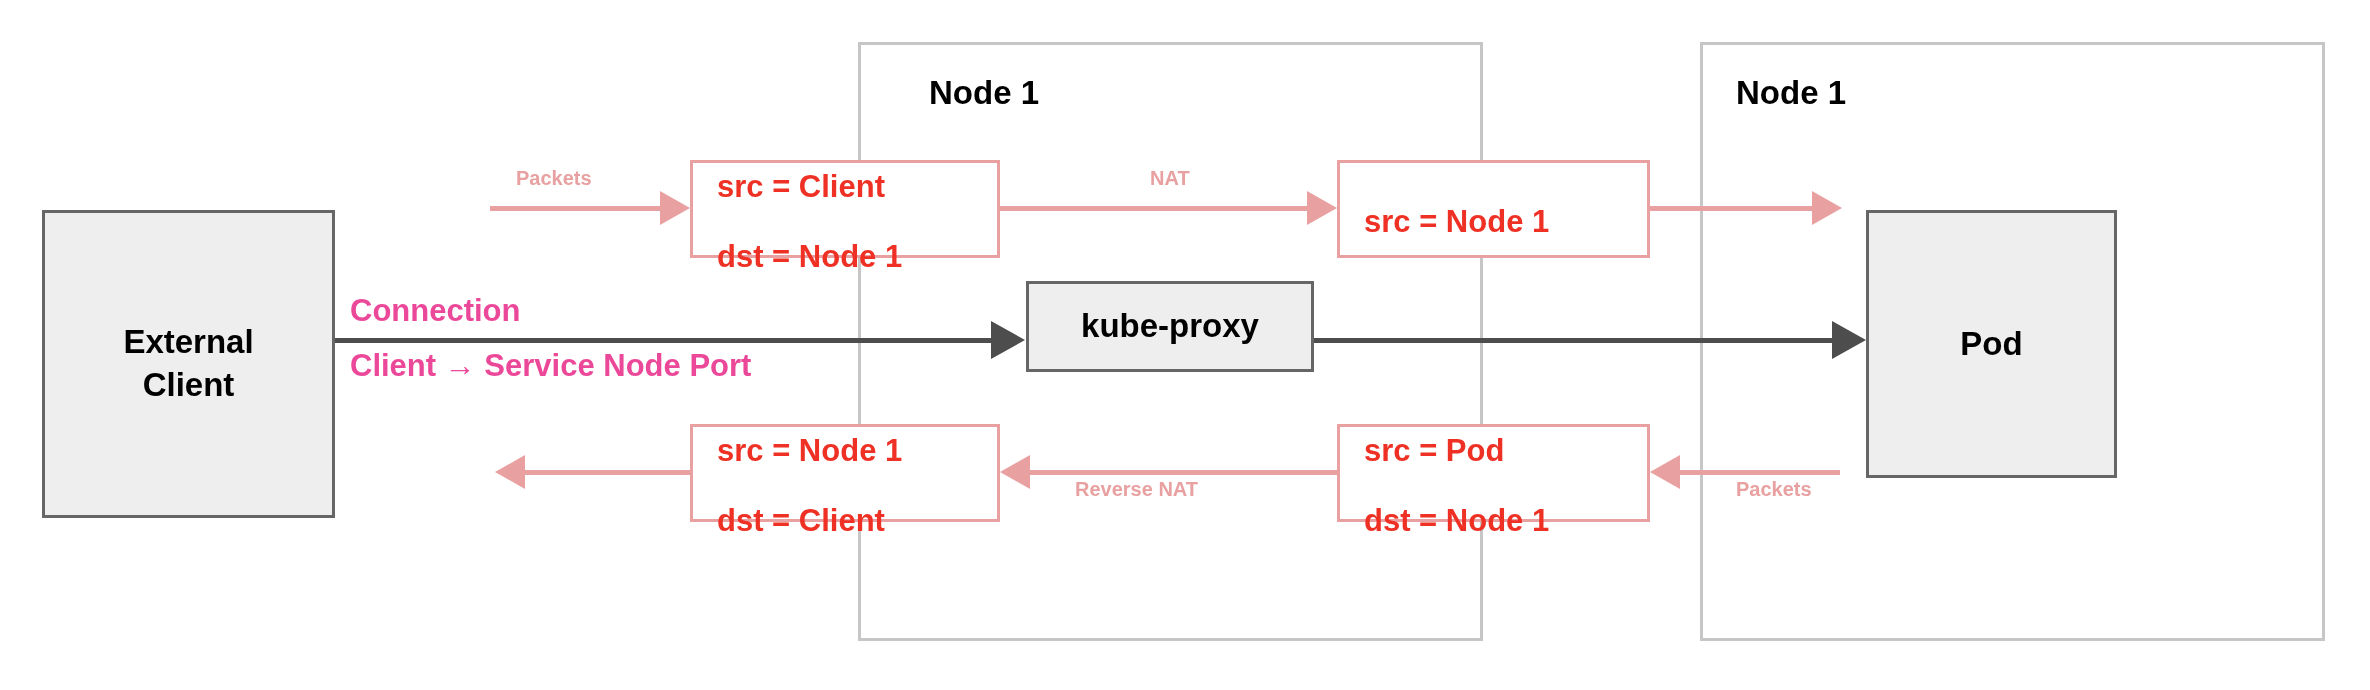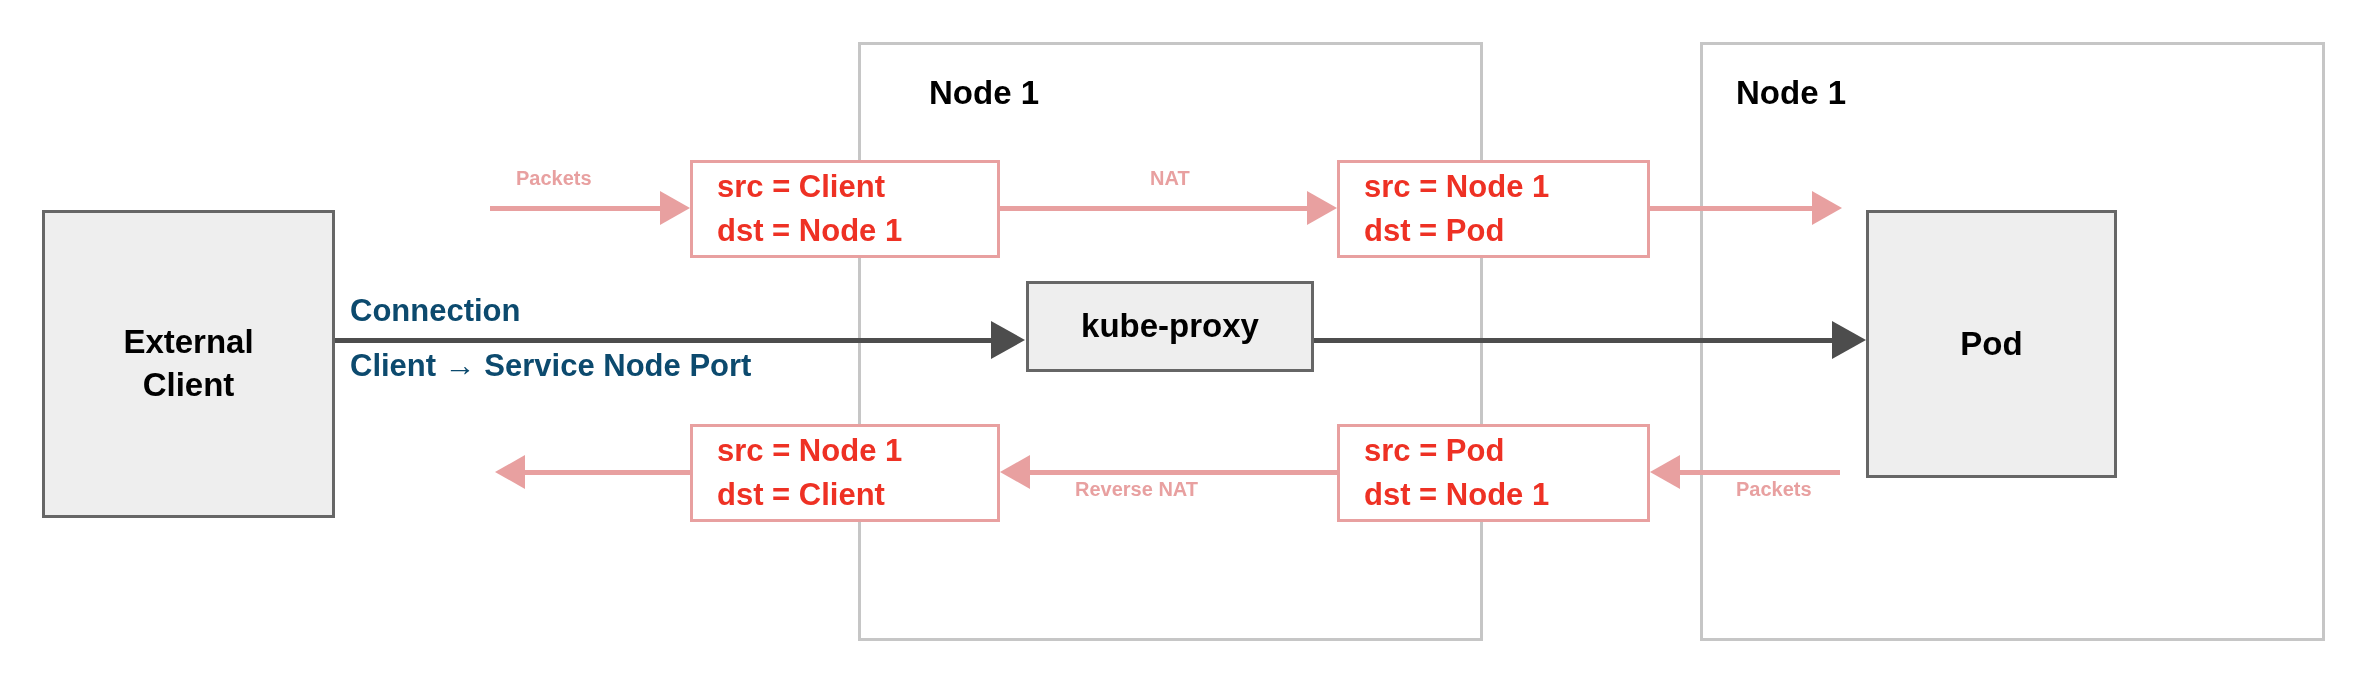--- a/index.html
+++ b/index.html
@@ -13,36 +13,36 @@
   .node-group-label{position:absolute;font-size:33px;font-weight:bold;color:#000000;white-space:nowrap;letter-spacing:0px;}
 
   
   .entity-box{position:absolute;box-sizing:border-box;background:#eeeeee;border:3px solid #666666;
               display:flex;align-items:center;justify-content:center;text-align:center;}
   .entity-label{font-size:33px;font-weight:bold;color:#000000;line-height:1.30;white-space:pre-line;}
 
   
   .packet-box{position:absolute;box-sizing:border-box;background:#ffffff;border:3px solid #e8a0a0;
               display:flex;flex-direction:column;justify-content:center;padding-left:24px;}
-  .packet-line{font-size:31px;font-weight:bold;color:#ee3124;line-height:1.42;white-space:nowrap;}
+  .packet-line{font-size:31px;font-weight:bold;color:#ee3124;line-height:1.42;white-space:nowrap;margin-top:26px;}
 
   
   .ln{position:absolute;}
   .ln-h{height:5px;}
   .pink{background:#e8a0a0;}
   .dark{background:#4d4d4d;}
 
   .head{position:absolute;width:0;height:0;}
   .head-r-pink{border-top:17px solid transparent;border-bottom:17px solid transparent;border-left:30px solid #e8a0a0;}
   .head-l-pink{border-top:17px solid transparent;border-bottom:17px solid transparent;border-right:30px solid #e8a0a0;}
   .head-r-dark{border-top:19px solid transparent;border-bottom:19px solid transparent;border-left:34px solid #4d4d4d;}
 
   
   .lbl-pink{position:absolute;font-size:20px;font-weight:bold;color:#e8a0a0;white-space:nowrap;}
-  .lbl-dark{position:absolute;font-size:31px;font-weight:bold;color:#0c4a6e;white-space:nowrap;}
+  .lbl-dark{position:absolute;font-size:31px;font-weight:bold;color:#ec4899;white-space:nowrap;}
 </style>
 </head>
 <body>
 
 <div id="stage">
 
   <div class="node-group" style="left:858px;top:42px;width:625px;height:599px;"></div>
   <div class="node-group-label" style="left:893px;top:74px;margin-left:36px;">Node 1</div>
 
   <div class="node-group" style="left:1700px;top:42px;width:625px;height:599px;"></div>
@@ -92,21 +92,20 @@
     <span class="entity-label">Pod</span>
   </div>
 
   <div class="packet-box" style="left:690px;top:160px;width:310px;height:98px;">
     <span class="packet-line">src = Client</span>
     <span class="packet-line">dst = Node 1</span>
   </div>
 
   <div class="packet-box" style="left:1337px;top:160px;width:313px;height:98px;">
     <span class="packet-line">src = Node 1</span>
-    <span class="packet-line">dst = Pod</span>
   </div>
 
   <div class="packet-box" style="left:690px;top:424px;width:310px;height:98px;">
     <span class="packet-line">src = Node 1</span>
     <span class="packet-line">dst = Client</span>
   </div>
 
   <div class="packet-box" style="left:1337px;top:424px;width:313px;height:98px;">
     <span class="packet-line">src = Pod</span>
     <span class="packet-line">dst = Node 1</span>

